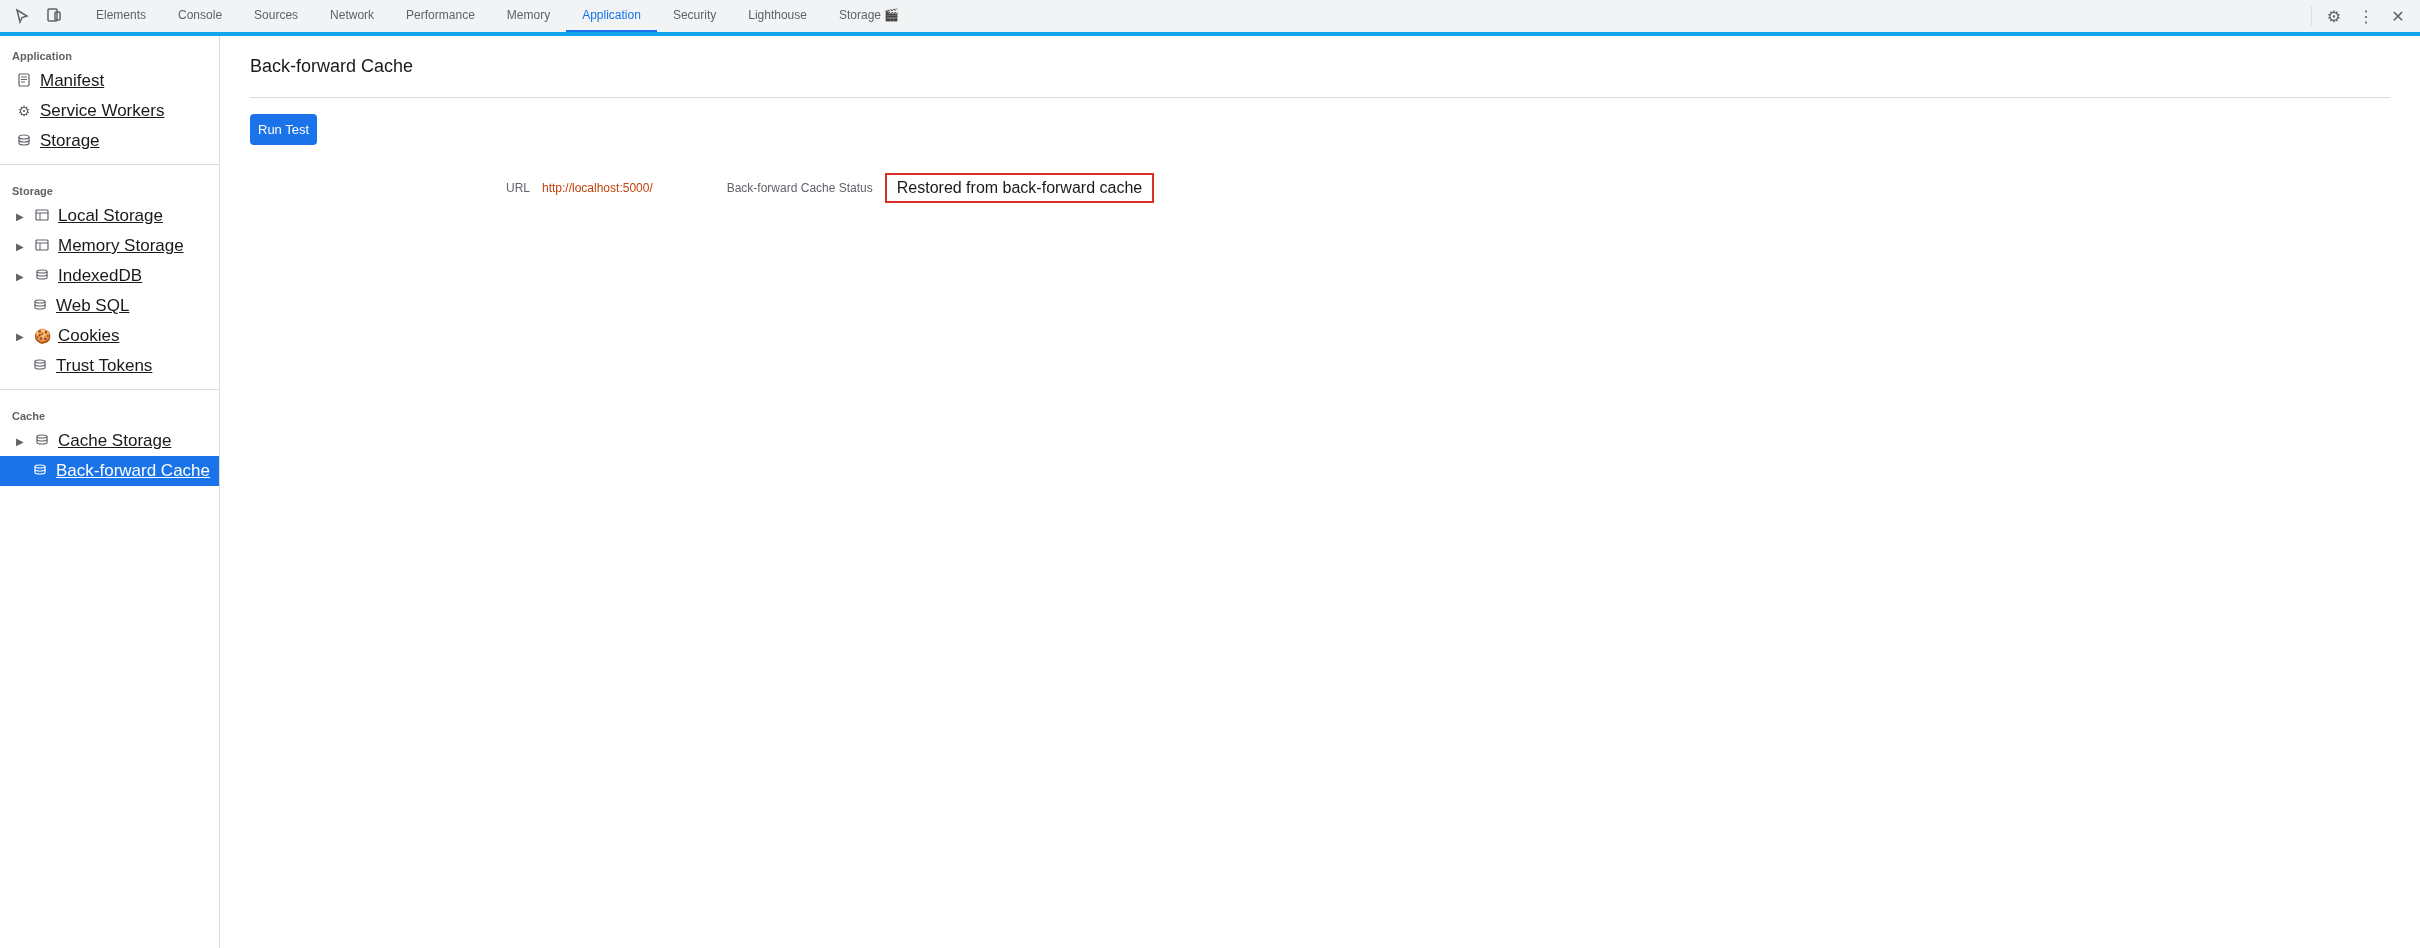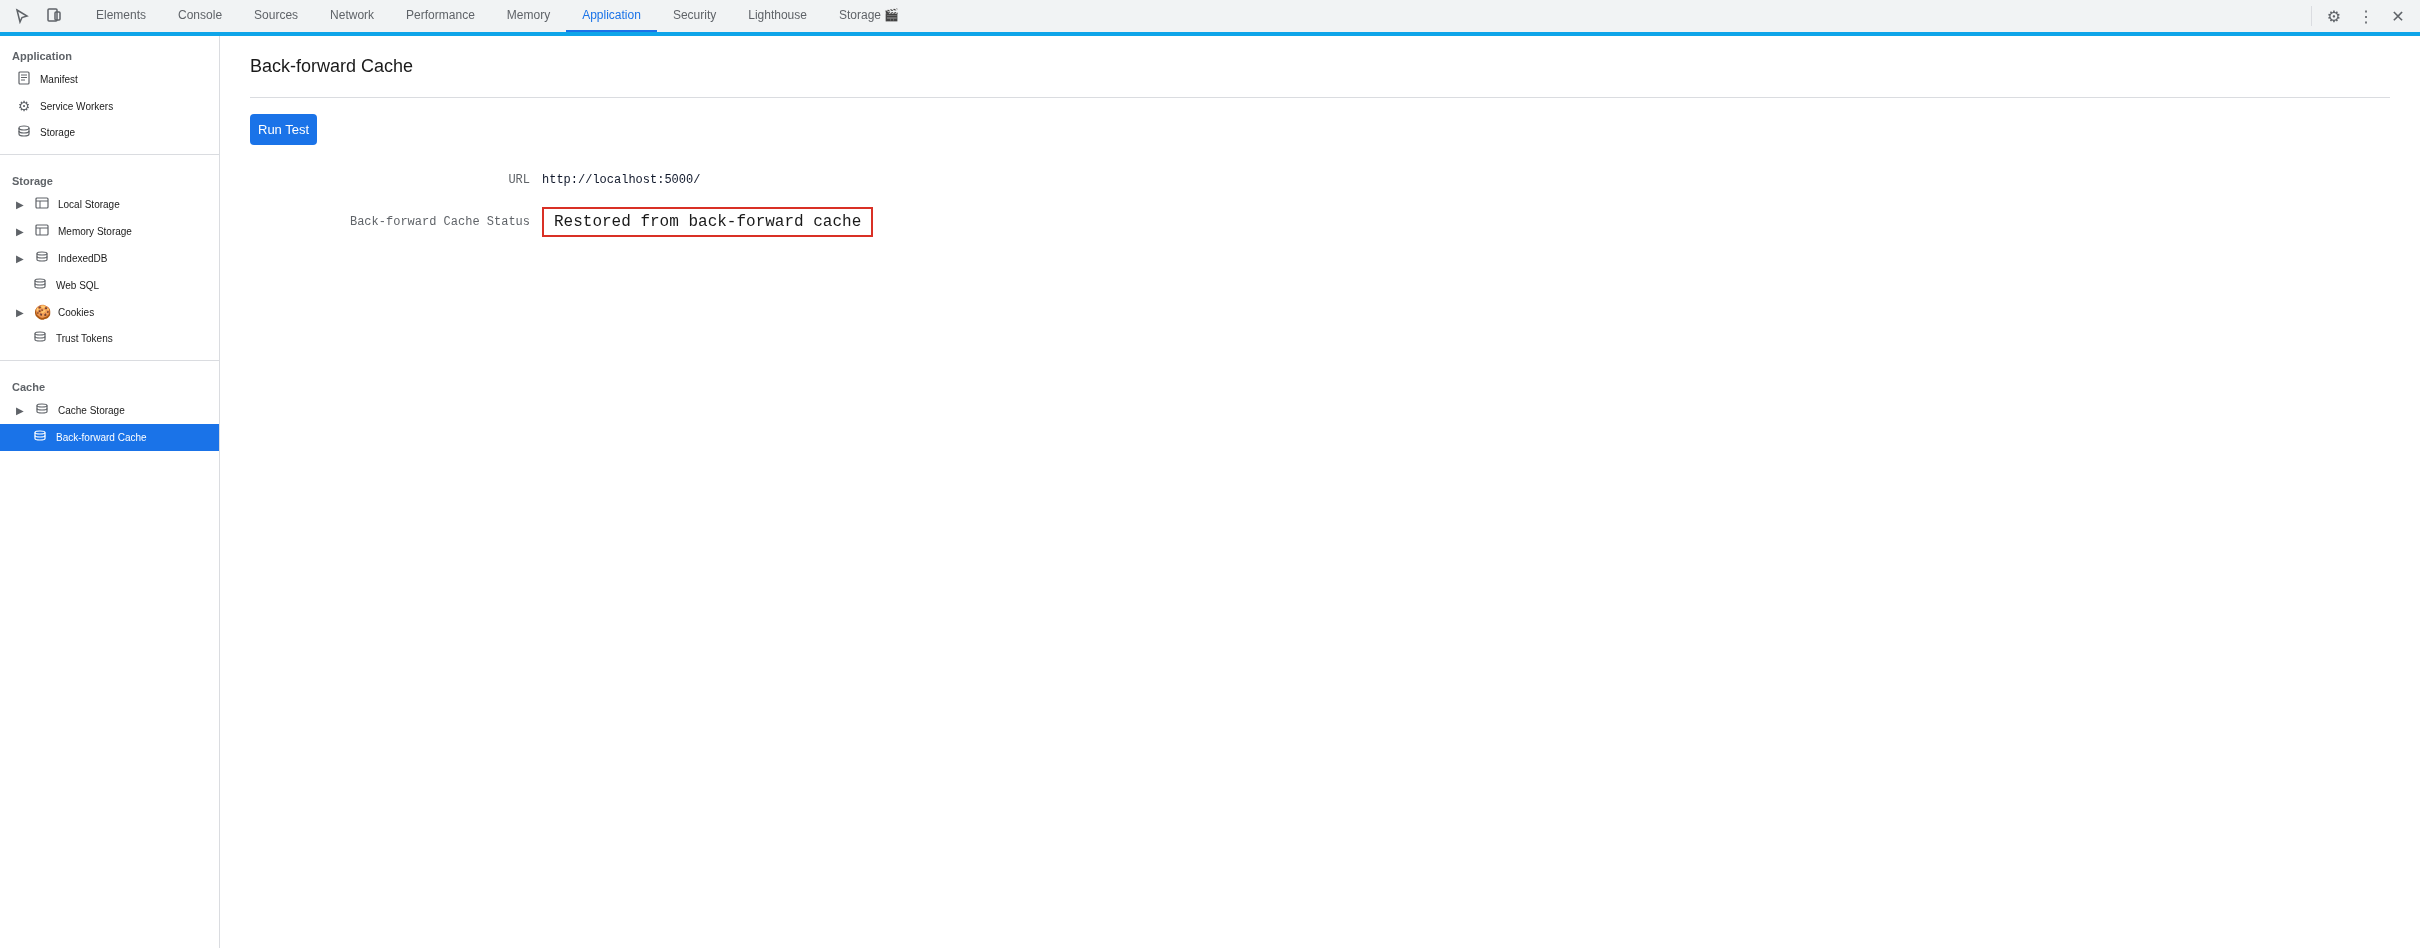--- a/index.html
+++ b/index.html
@@ -140,21 +140,22 @@
 
     .sidebar-item .item-icon {
       font-size: 14px;
       color: #5f6368;
       width: 16px;
       text-align: center;
     }
 
     .sidebar-item .item-label {
       flex: 1;
-      font-size: 10px;
+      font-size: 17px;
+      text-decoration: underline;
     }
 
     .sidebar-divider {
       height: 1px;
       background: #dadce0;
       margin: 8px 0;
     }
 
     
     .content {
@@ -183,42 +184,41 @@
       border-radius: 4px;
       padding: 8px 8px;
       font-size: 13px;
       font-weight: 500;
       cursor: pointer;
       margin-bottom: 28px;
     }
 
     .info-grid {
       display: flex;
-      flex-direction: column;
+      flex-direction: row;
       gap: 20px;
       margin-left: 80px;
-      font-family: Liberation Mono, monospace;
     }
 
     .info-row {
       display: flex;
       align-items: center;
       gap: 12px;
     }
 
     .info-label {
       font-size: 12px;
       color: #5f6368;
       text-align: right;
       min-width: 200px;
     }
 
     .info-value {
       font-size: 12px;
-      color: #0f172a;
+      color: #c2410c;
     }
 
     .status-box {
       border: 2px solid #d93025;
       padding: 4px 10px;
       font-size: 16px;
       color: #1a1a1a;
     }
   </style>
 </head>

